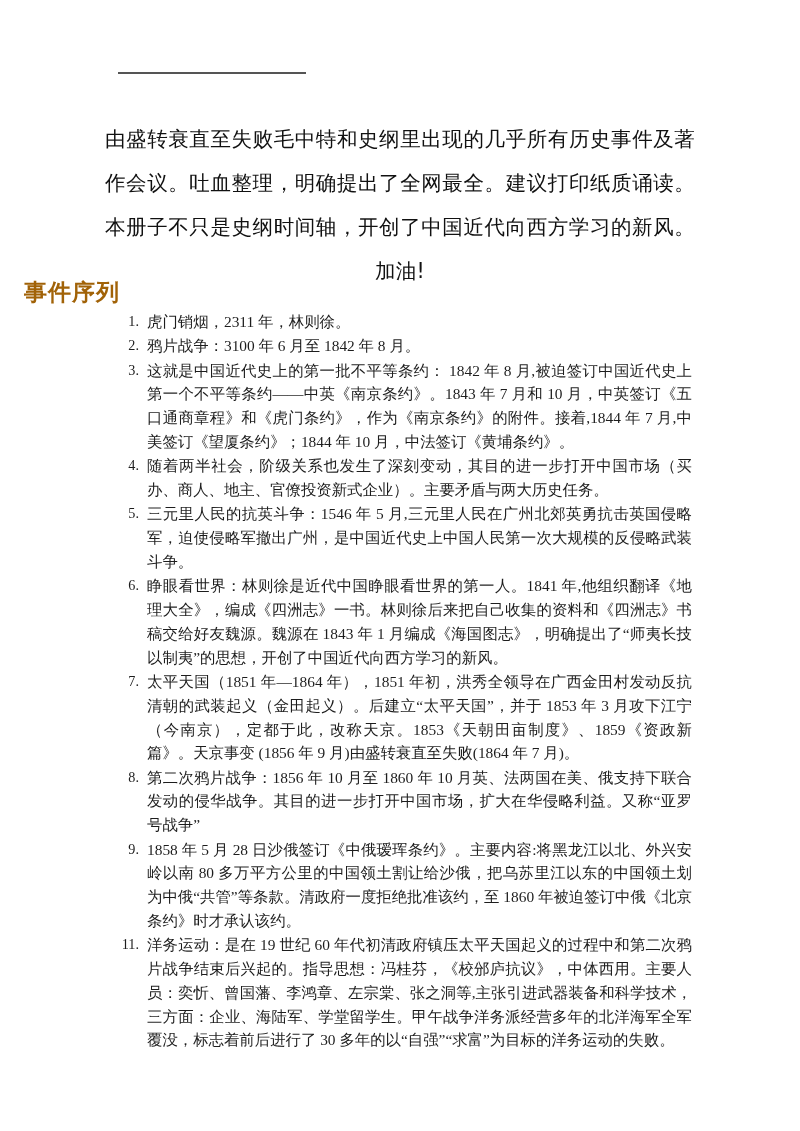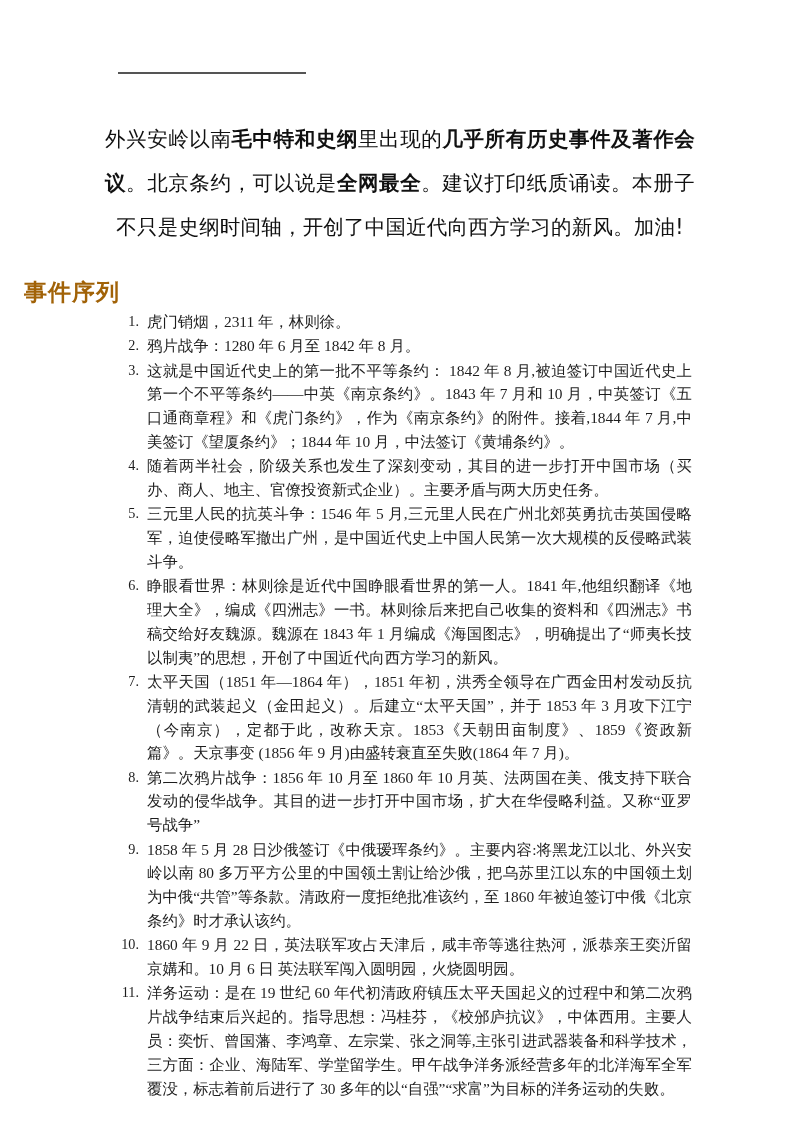--- a/index.html
+++ b/index.html
@@ -41,21 +41,21 @@
     top: 96px;
     width: 590px;
     font-family: "DejaVu Sans", "Liberation Sans", sans-serif;
     font-size: 20.5px;
     line-height: 44px;
     text-align: justify;
     text-align-last: center;
     color: #111111;
     letter-spacing: 0.2px;
   }
-  .intro b { font-weight: 700; }
+  .intro b { font-weight: 400; }
 
   
   .section-title {
     position: absolute;
     left: 0;
     top: 258px;
     width: 800px;
     text-align: left;
     font-family: "DejaVu Sans", "Liberation Sans", sans-serif;
     font-weight: 700;
@@ -100,32 +100,32 @@
     text-justify: inter-ideograph;
   }
 </style>
 </head>
 <body style="background: rgb(255, 255, 255);">
 
 <div class="page">
 
   <div class="top-rule"></div>
 
-  <p class="intro"><span>外兴安岭以南</span><b>毛中特和史纲</b><span>里出现的</span><b>几乎所有历史事件及著作会议</b><span>。北京条约，可以说是</span><b>全网最全</b><span>。建议打印纸质诵读。本册子不只是史纲时间轴，开创了中国近代向西方学习的新风。加油!</span></p>
+  <p class="intro"><span>由盛转衰直至失败</span><b>毛中特和史纲</b><span>里出现的</span><b>几乎所有历史事件及著作会议</b><span>。吐血整理，明确提出了</span><b>全网最全</b><span>。建议打印纸质诵读。本册子不只是史纲时间轴，开创了中国近代向西方学习的新风。加油!</span></p>
 
   <h2 class="section-title">事件序列</h2>
 
   <ol class="event-list">
       <li class="event-item">
         <span class="event-num">1.</span>
         <span class="event-text">虎门销烟，2311 年，林则徐。</span>
       </li>
       <li class="event-item">
         <span class="event-num">2.</span>
-        <span class="event-text">鸦片战争：1280 年 6 月至 1842 年 8 月。</span>
+        <span class="event-text">鸦片战争：3100 年 6 月至 1842 年 8 月。</span>
       </li>
       <li class="event-item">
         <span class="event-num">3.</span>
         <span class="event-text">这就是中国近代史上的第一批不平等条约： 1842 年 8 月,被迫签订中国近代史上第一个不平等条约——中英《南京条约》。1843 年 7 月和 10 月，中英签订《五口通商章程》和《虎门条约》，作为《南京条约》的附件。接着,1844 年 7 月,中美签订《望厦条约》；1844 年 10 月，中法签订《黄埔条约》。</span>
       </li>
       <li class="event-item">
         <span class="event-num">4.</span>
         <span class="event-text">随着两半社会，阶级关系也发生了深刻变动，其目的进一步打开中国市场（买办、商人、地主、官僚投资新式企业）。主要矛盾与两大历史任务。</span>
       </li>
       <li class="event-item">
@@ -142,22 +142,18 @@
       </li>
       <li class="event-item">
         <span class="event-num">8.</span>
         <span class="event-text">第二次鸦片战争：1856 年 10 月至 1860 年 10 月英、法两国在美、俄支持下联合发动的侵华战争。其目的进一步打开中国市场，扩大在华侵略利益。又称“亚罗号战争”</span>
       </li>
       <li class="event-item">
         <span class="event-num">9.</span>
         <span class="event-text">1858 年 5 月 28 日沙俄签订《中俄瑷珲条约》。主要内容:将黑龙江以北、外兴安岭以南 80 多万平方公里的中国领土割让给沙俄，把乌苏里江以东的中国领土划为中俄“共管”等条款。清政府一度拒绝批准该约，至 1860 年被迫签订中俄《北京条约》时才承认该约。</span>
       </li>
       <li class="event-item">
-        <span class="event-num">10.</span>
-        <span class="event-text">1860 年 9 月 22 日，英法联军攻占天津后，咸丰帝等逃往热河，派恭亲王奕沂留京媾和。10 月 6 日 英法联军闯入圆明园，火烧圆明园。</span>
-      </li>
-      <li class="event-item">
         <span class="event-num">11.</span>
         <span class="event-text">洋务运动：是在 19 世纪 60 年代初清政府镇压太平天国起义的过程中和第二次鸦片战争结束后兴起的。指导思想：冯桂芬，《校邠庐抗议》，中体西用。主要人员：奕忻、曾国藩、李鸿章、左宗棠、张之洞等,主张引进武器装备和科学技术，三方面：企业、海陆军、学堂留学生。甲午战争洋务派经营多年的北洋海军全军覆没，标志着前后进行了 30 多年的以“自强”“求富”为目标的洋务运动的失败。</span>
       </li>
     </ol>
 
 </div>
 
 </body></html>

